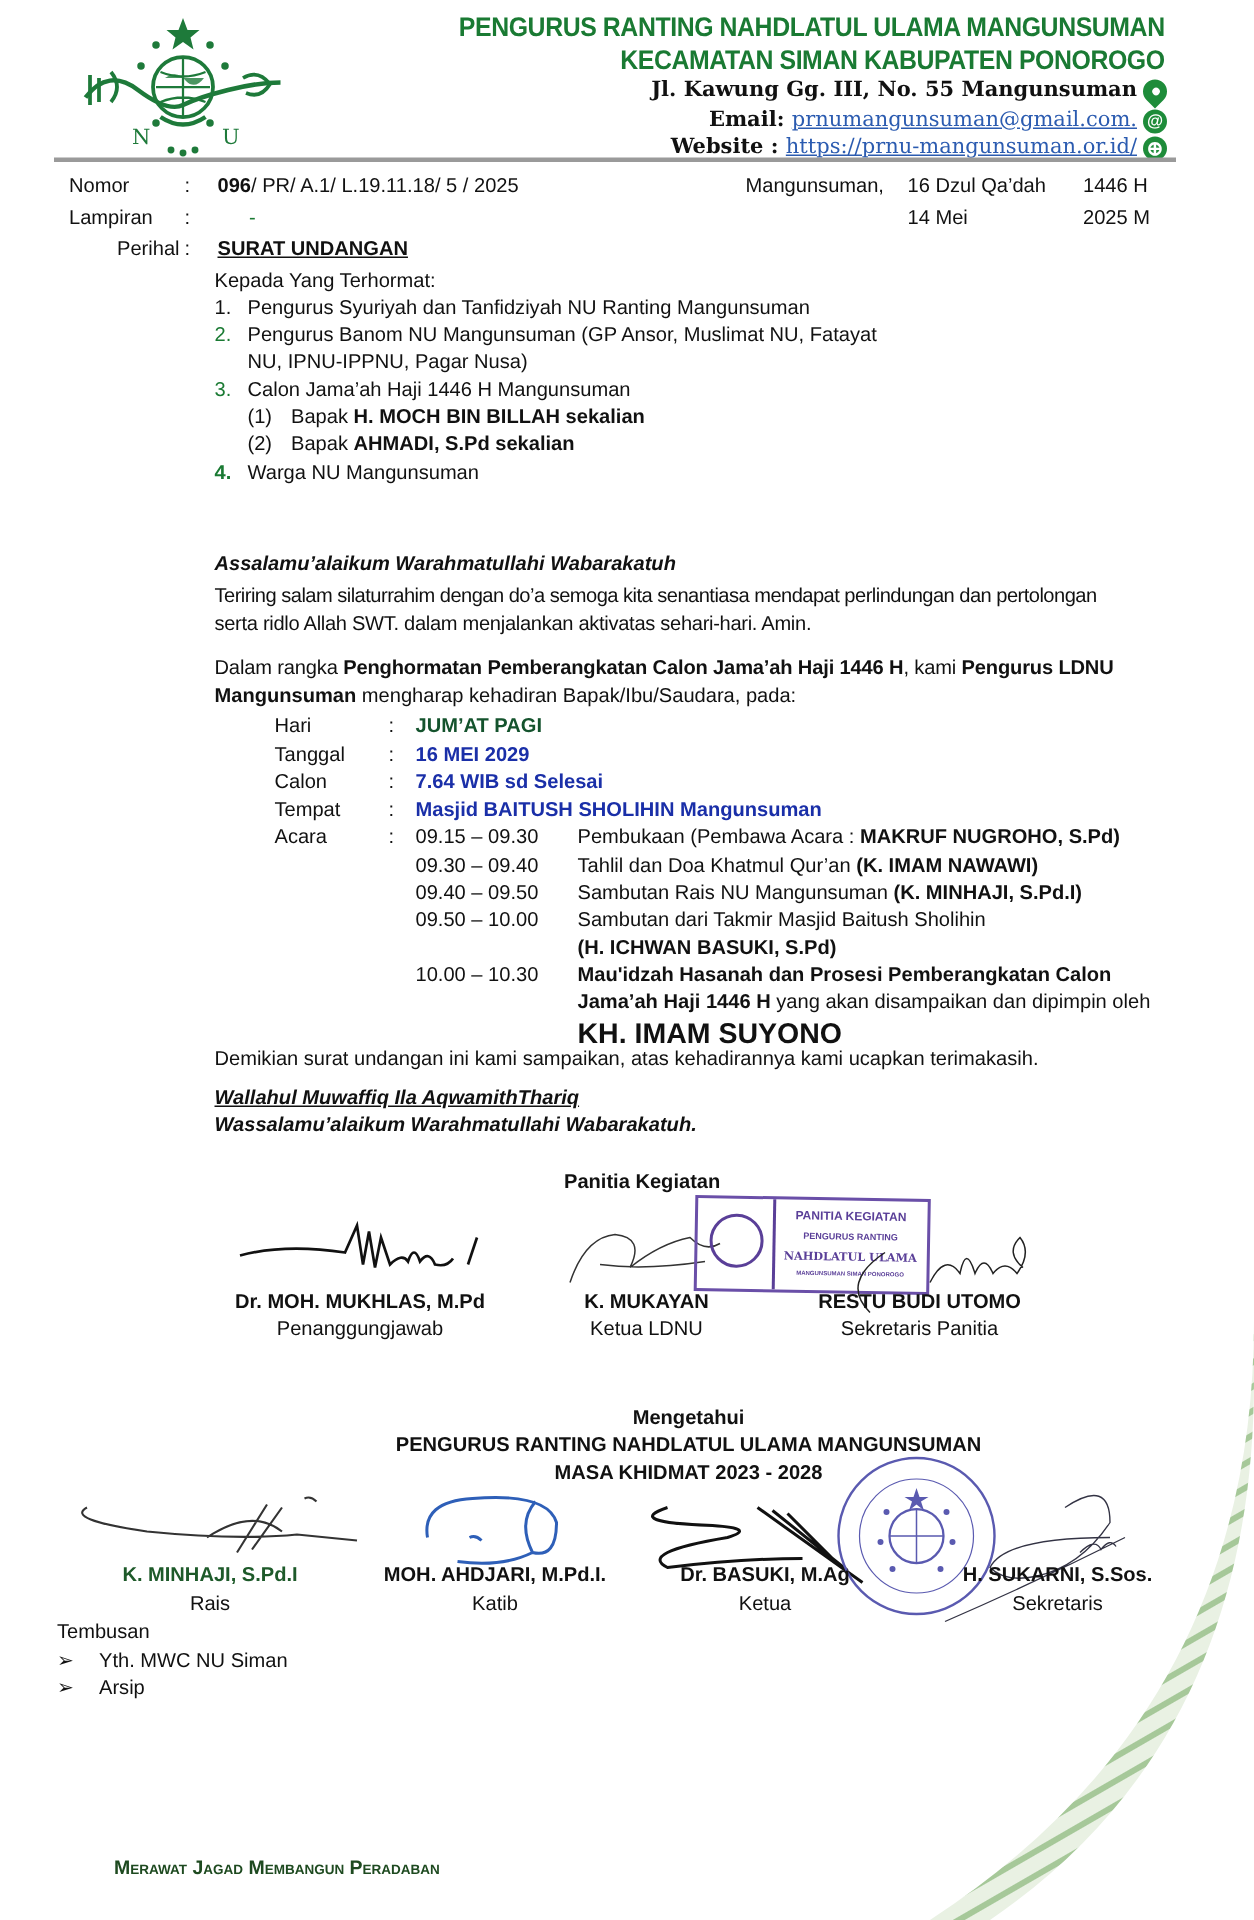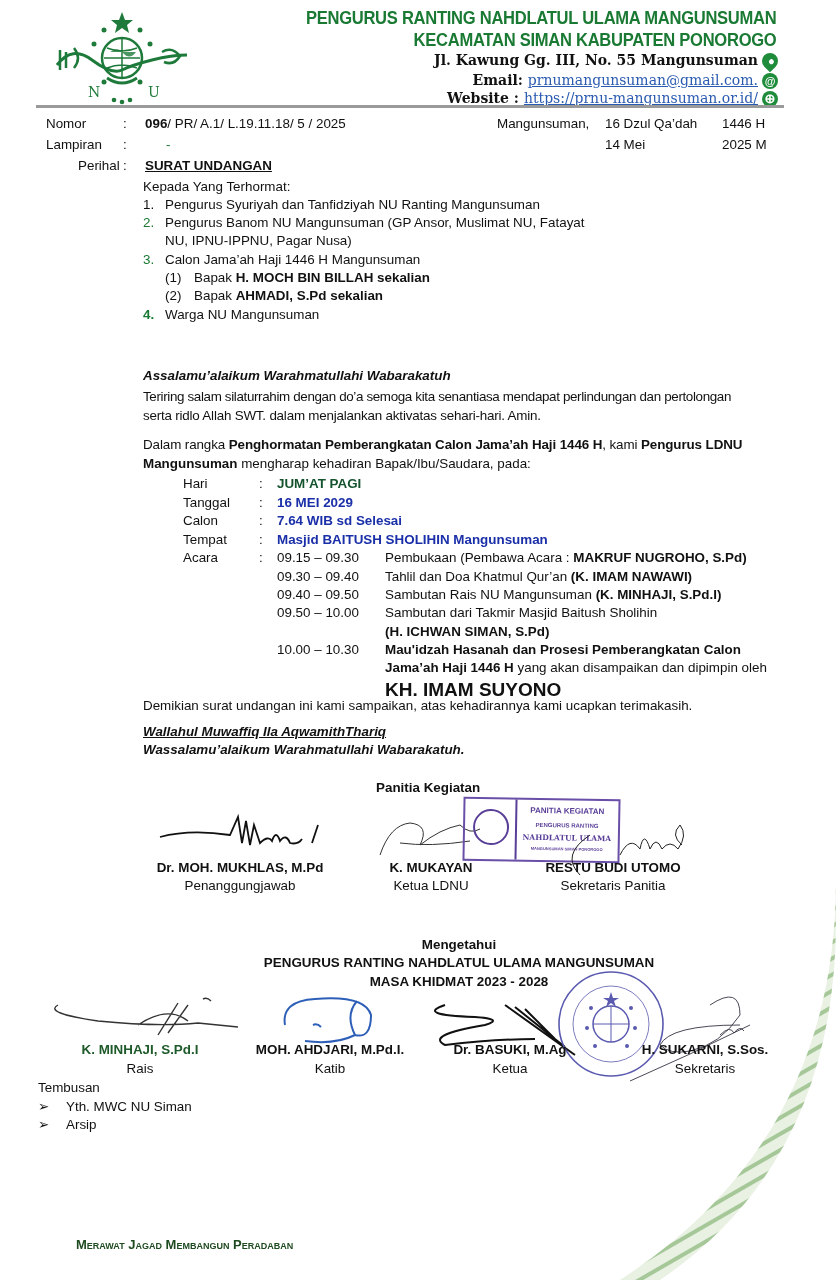--- a/index.html
+++ b/index.html
@@ -147,21 +147,21 @@
 <div class="abs row" style="left:385px;top:550px;"><span>Pembukaan (Pembawa Acara : </span><span class="b">MAKRUF NUGROHO, S.Pd</span><span class="b">)</span></div>
 
 <div class="abs row" style="left:277px;top:569px;">09.30 – 09.40</div>
 <div class="abs row" style="left:385px;top:569px;"><span>Tahlil dan Doa Khatmul Qur’an </span><span class="b">(K. IMAM NAWAWI)</span></div>
 
 <div class="abs row" style="left:277px;top:587px;">09.40 – 09.50</div>
 <div class="abs row" style="left:385px;top:587px;"><span>Sambutan Rais NU Mangunsuman </span><span class="b">(K. MINHAJI, S.Pd.I)</span></div>
 
 <div class="abs row" style="left:277px;top:605px;">09.50 – 10.00</div>
 <div class="abs row" style="left:385px;top:605px;">Sambutan dari Takmir Masjid Baitush Sholihin</div>
-<div class="abs row b" style="left:385px;top:624px;">(H. ICHWAN SIMAN, S.Pd)</div>
+<div class="abs row b" style="left:385px;top:624px;">(H. ICHWAN BASUKI, S.Pd)</div>
 
 <div class="abs row" style="left:277px;top:642px;">10.00 – 10.30</div>
 <div class="abs row b" style="left:385px;top:642px;">Mau'idzah Hasanah dan Prosesi Pemberangkatan Calon</div>
 <div class="abs row" style="left:385px;top:660px;"><span class="b">Jama’ah Haji 1446 H</span><span> yang akan disampaikan dan dipimpin oleh</span></div>
 <div class="abs row b" style="left:385px;top:679px;font-size:19px;">KH. IMAM SUYONO</div>
 
 <div class="abs row" style="left:143px;top:698px;">Demikian surat undangan ini kami sampaikan, atas kehadirannya kami ucapkan terimakasih.</div>
 <div class="abs row b i u" style="left:143px;top:724px;">Wallahul Muwaffiq Ila AqwamithThariq</div>
 <div class="abs row b i" style="left:143px;top:742px;">Wassalamu’alaikum Warahmatullahi Wabarakatuh.</div>
 

